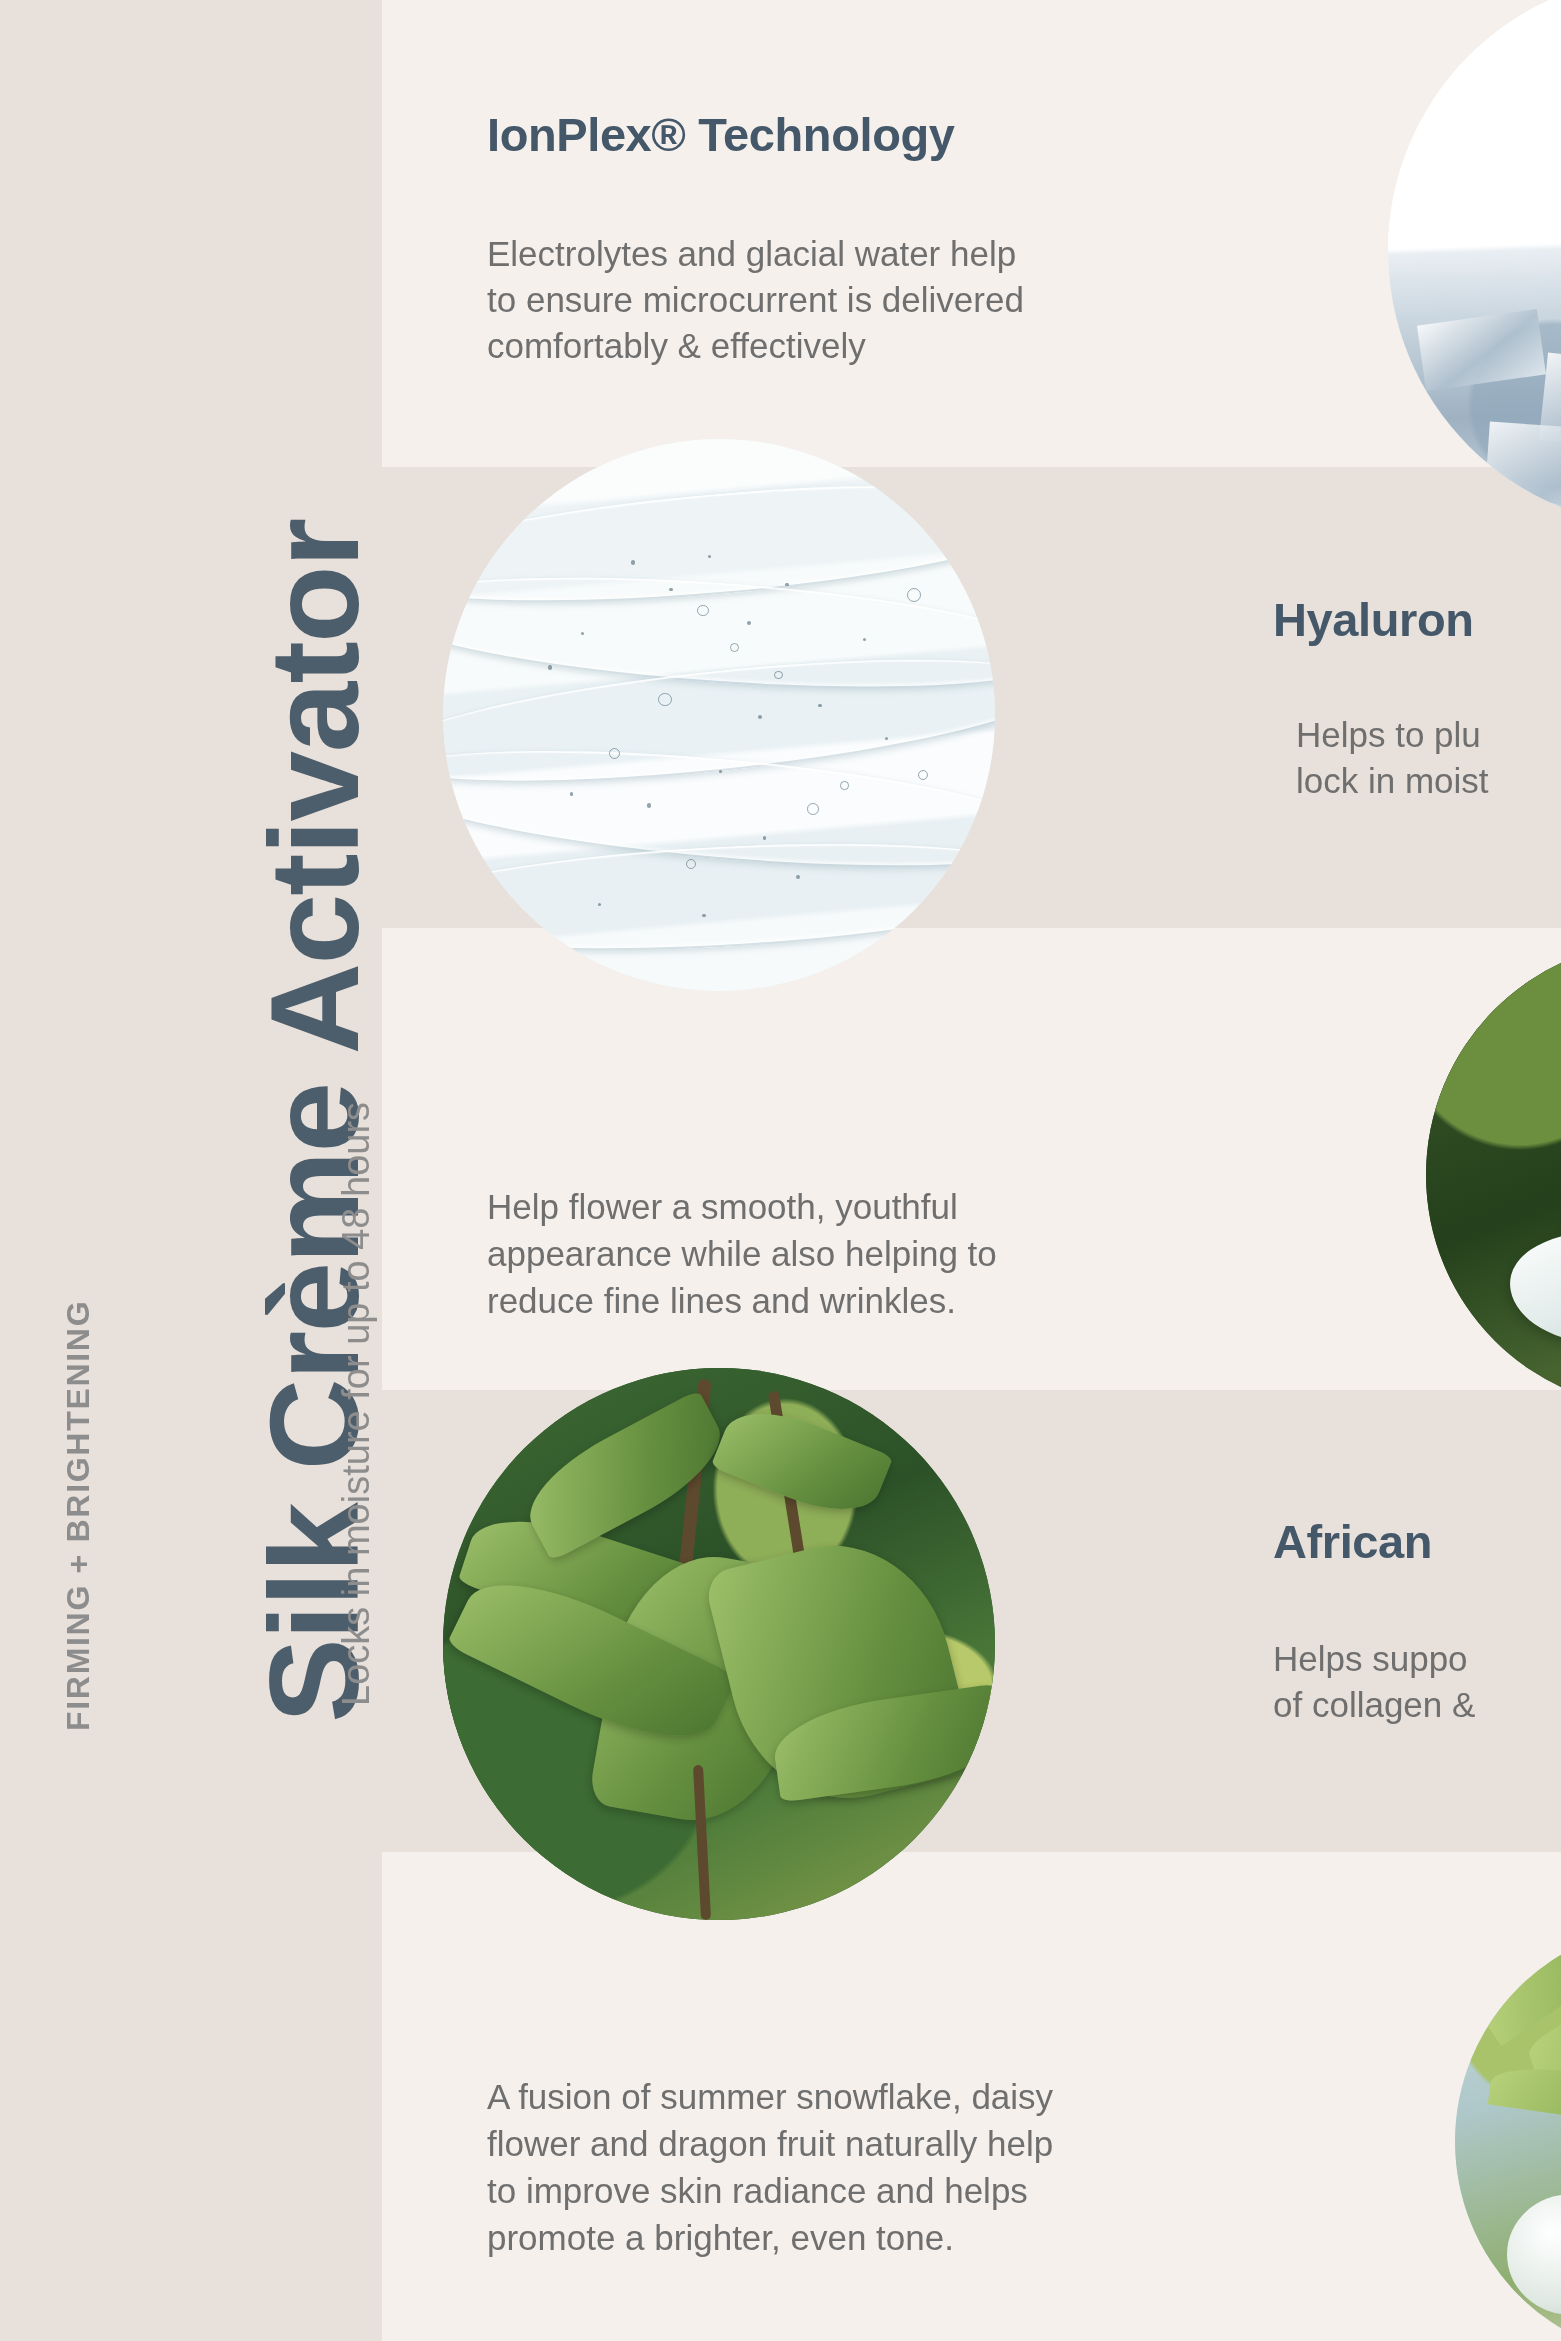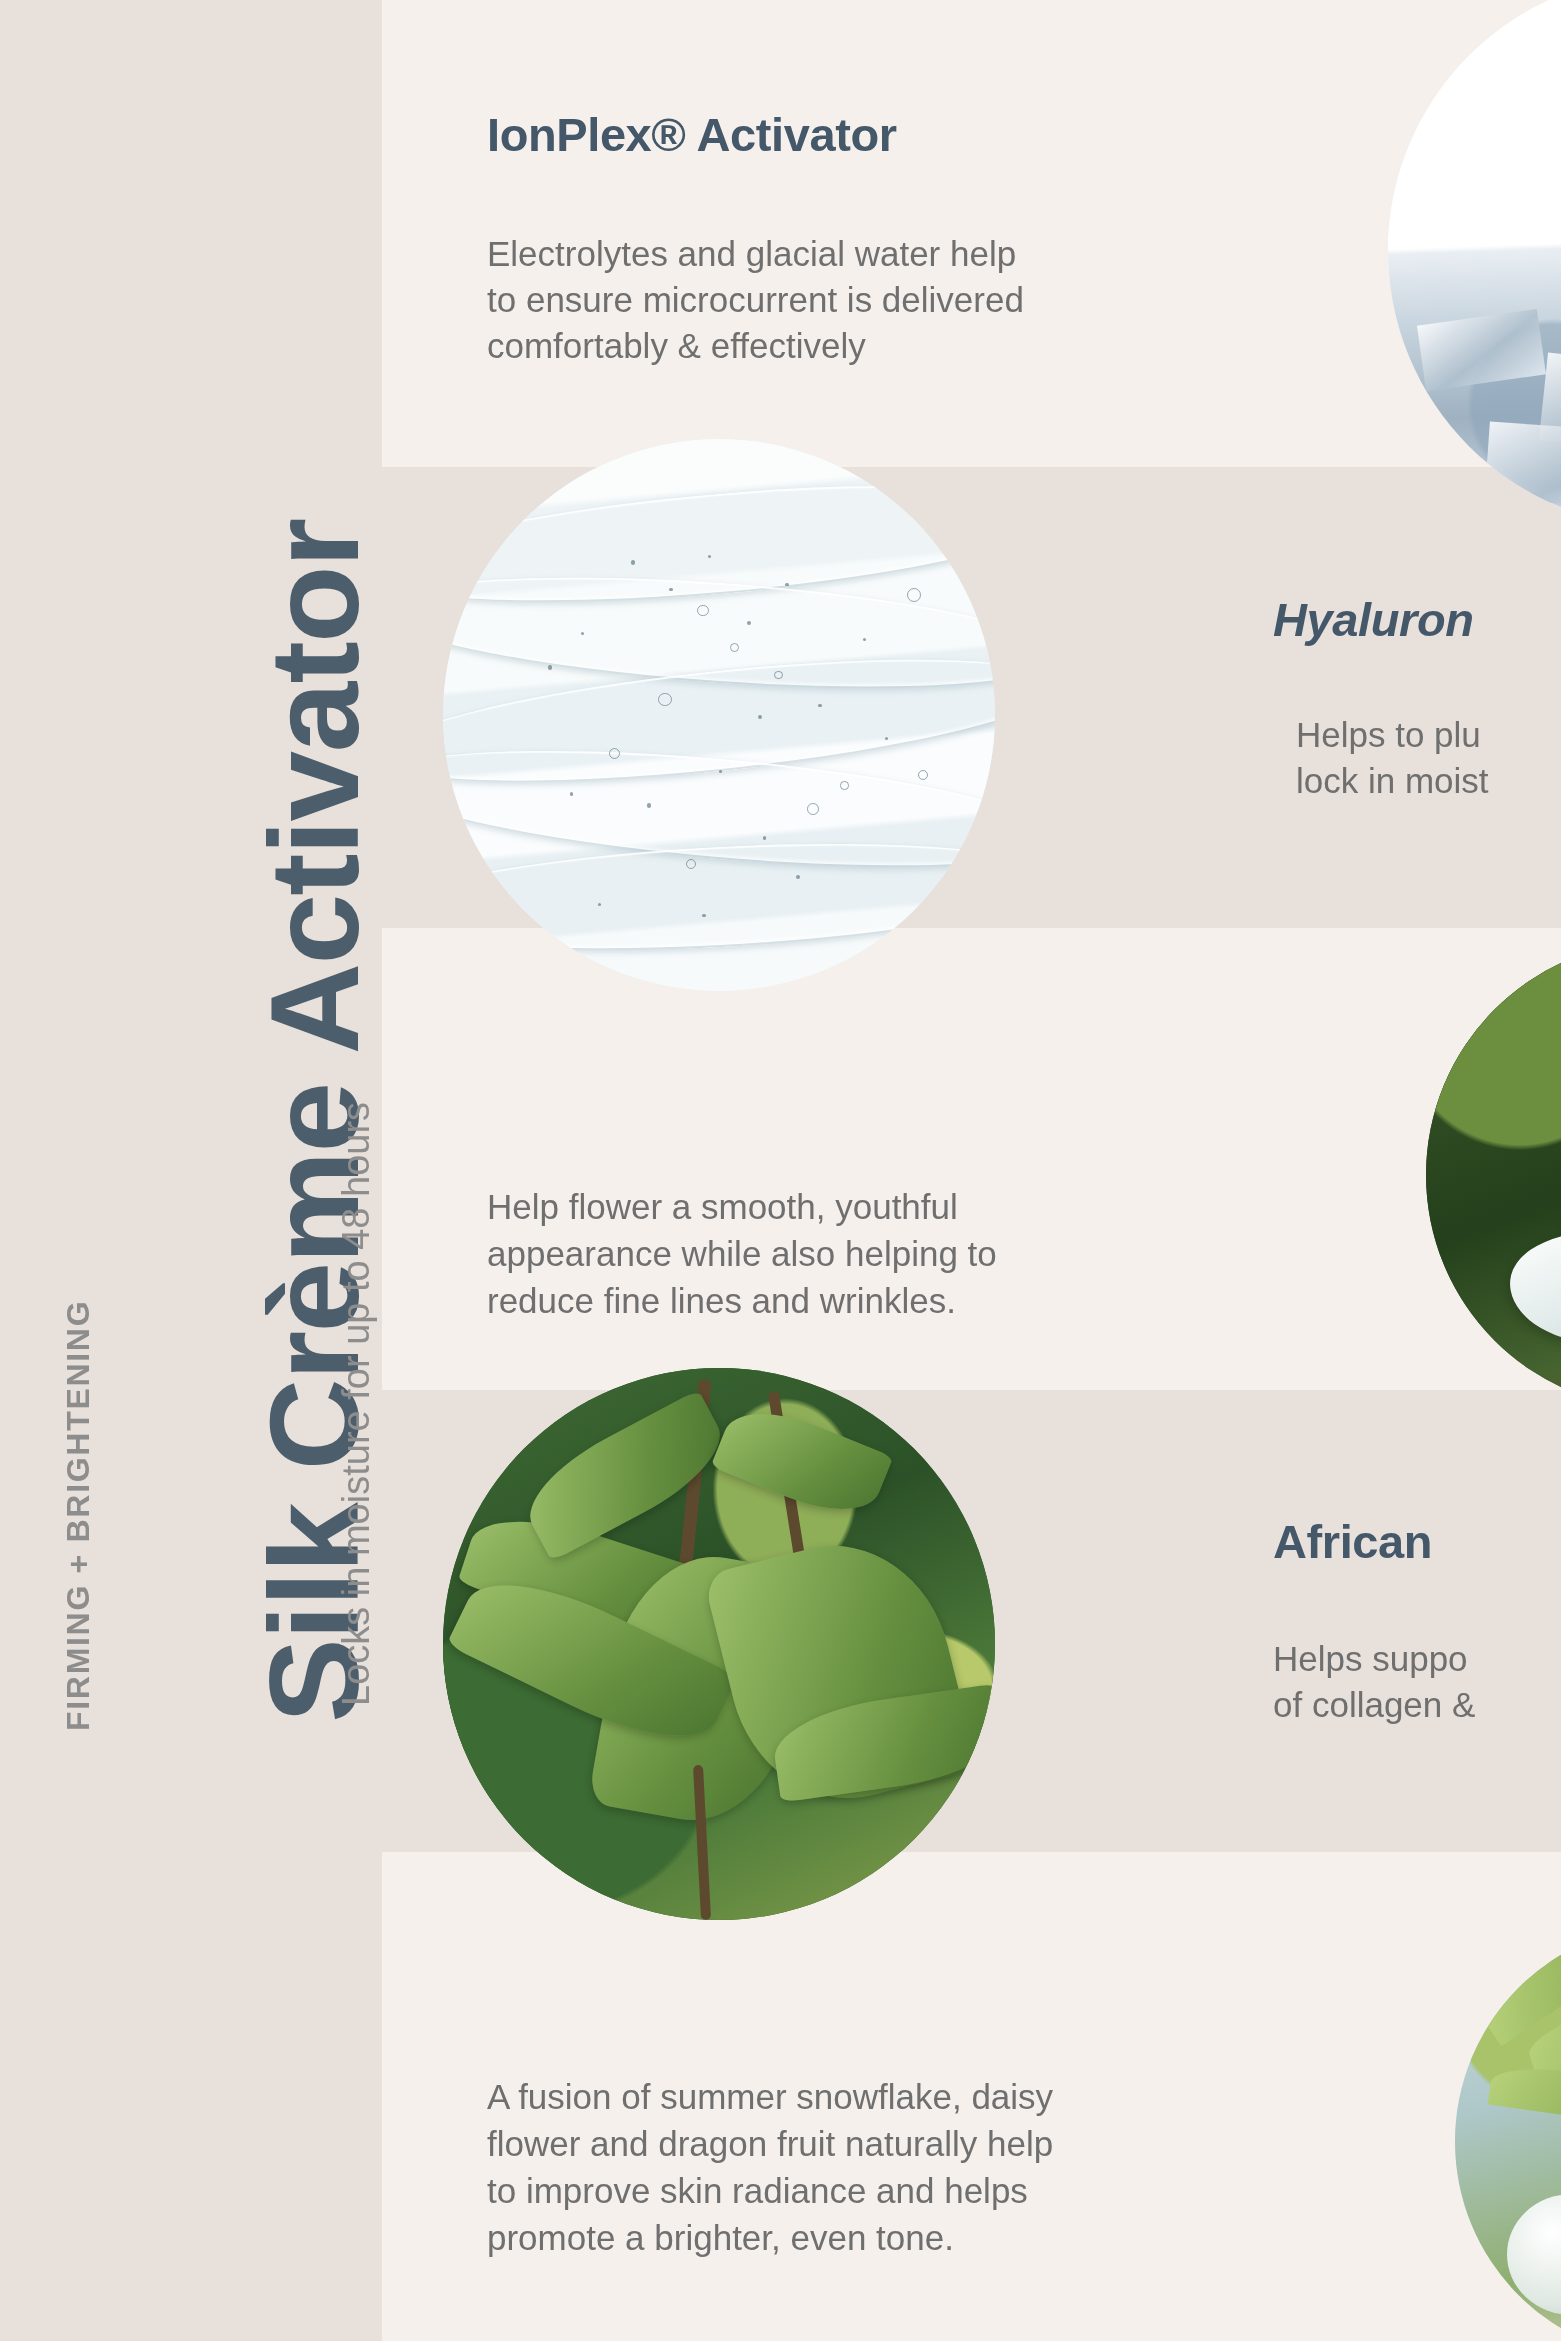--- a/index.html
+++ b/index.html
@@ -49,21 +49,21 @@
   
   #card-ionplex   { left:382px; top:0px;    width:1179px; height:467px; }
   #card-hyaluron  { left:382px; top:467px;  width:1179px; height:462px; background:#e8e0da; }
   #card-phyto     { left:382px; top:928px; width:1179px; height:462px; }
   #card-african   { left:382px; top:1390px; width:1179px; height:462px; background:#e8e0da; }
   #card-timerel   { left:382px; top:1852px; width:1179px; height:490px; }
 
   #card-ionplex .h  { position:absolute; left:105px; top:107px; font-size:47px; }
   #card-ionplex .p  { position:absolute; left:105px; top:191px; font-size:35px; line-height:1.32; }
 
-  #card-hyaluron .h { position:absolute; left:891px; top:125px; font-size:47px;font-style:italic; }
+  #card-hyaluron .h { position:absolute; left:891px; top:125px; font-size:47px; }
   #card-hyaluron .p { position:absolute; left:914px; top:205px; font-size:35px; line-height:1.32; }
 
   #card-phyto .h    { position:absolute; left:105px; top:121px; font-size:47px; }
   #card-phyto .p    { position:absolute; left:105px; top:216px; font-size:35px; line-height:1.34; }
 
   #card-african .h  { position:absolute; left:891px; top:124px; font-size:47px; }
   #card-african .p  { position:absolute; left:891px; top:206px; font-size:35px; line-height:1.32; }
 
   #card-timerel .h  { position:absolute; left:105px; top:92px; font-size:47px; }
   #card-timerel .p  { position:absolute; left:105px; top:182px; font-size:35px; line-height:1.34; }
@@ -156,21 +156,21 @@
 </head>
 <body>
 
 <div class="rail">
   <div class="vtext kicker">FIRMING + BRIGHTENING</div>
   <div class="vtext maintitle">Silk Crème Activator</div>
   <div class="vtext subnote">Locks in moisture for up to 48 hours</div>
 </div>
 
 <div class="card" id="card-ionplex">
-  <div class="h">IonPlex® Activator</div>
+  <div class="h">IonPlex® Technology</div>
   <div class="p">
     <span>Electrolytes and glacial water help</span>
     <span>to ensure microcurrent is delivered</span>
     <span>comfortably &amp; effectively</span>
   </div>
 </div>
 
 <div class="card" id="card-hyaluron">
   <div class="h">Hyaluron</div>
   <div class="p">

